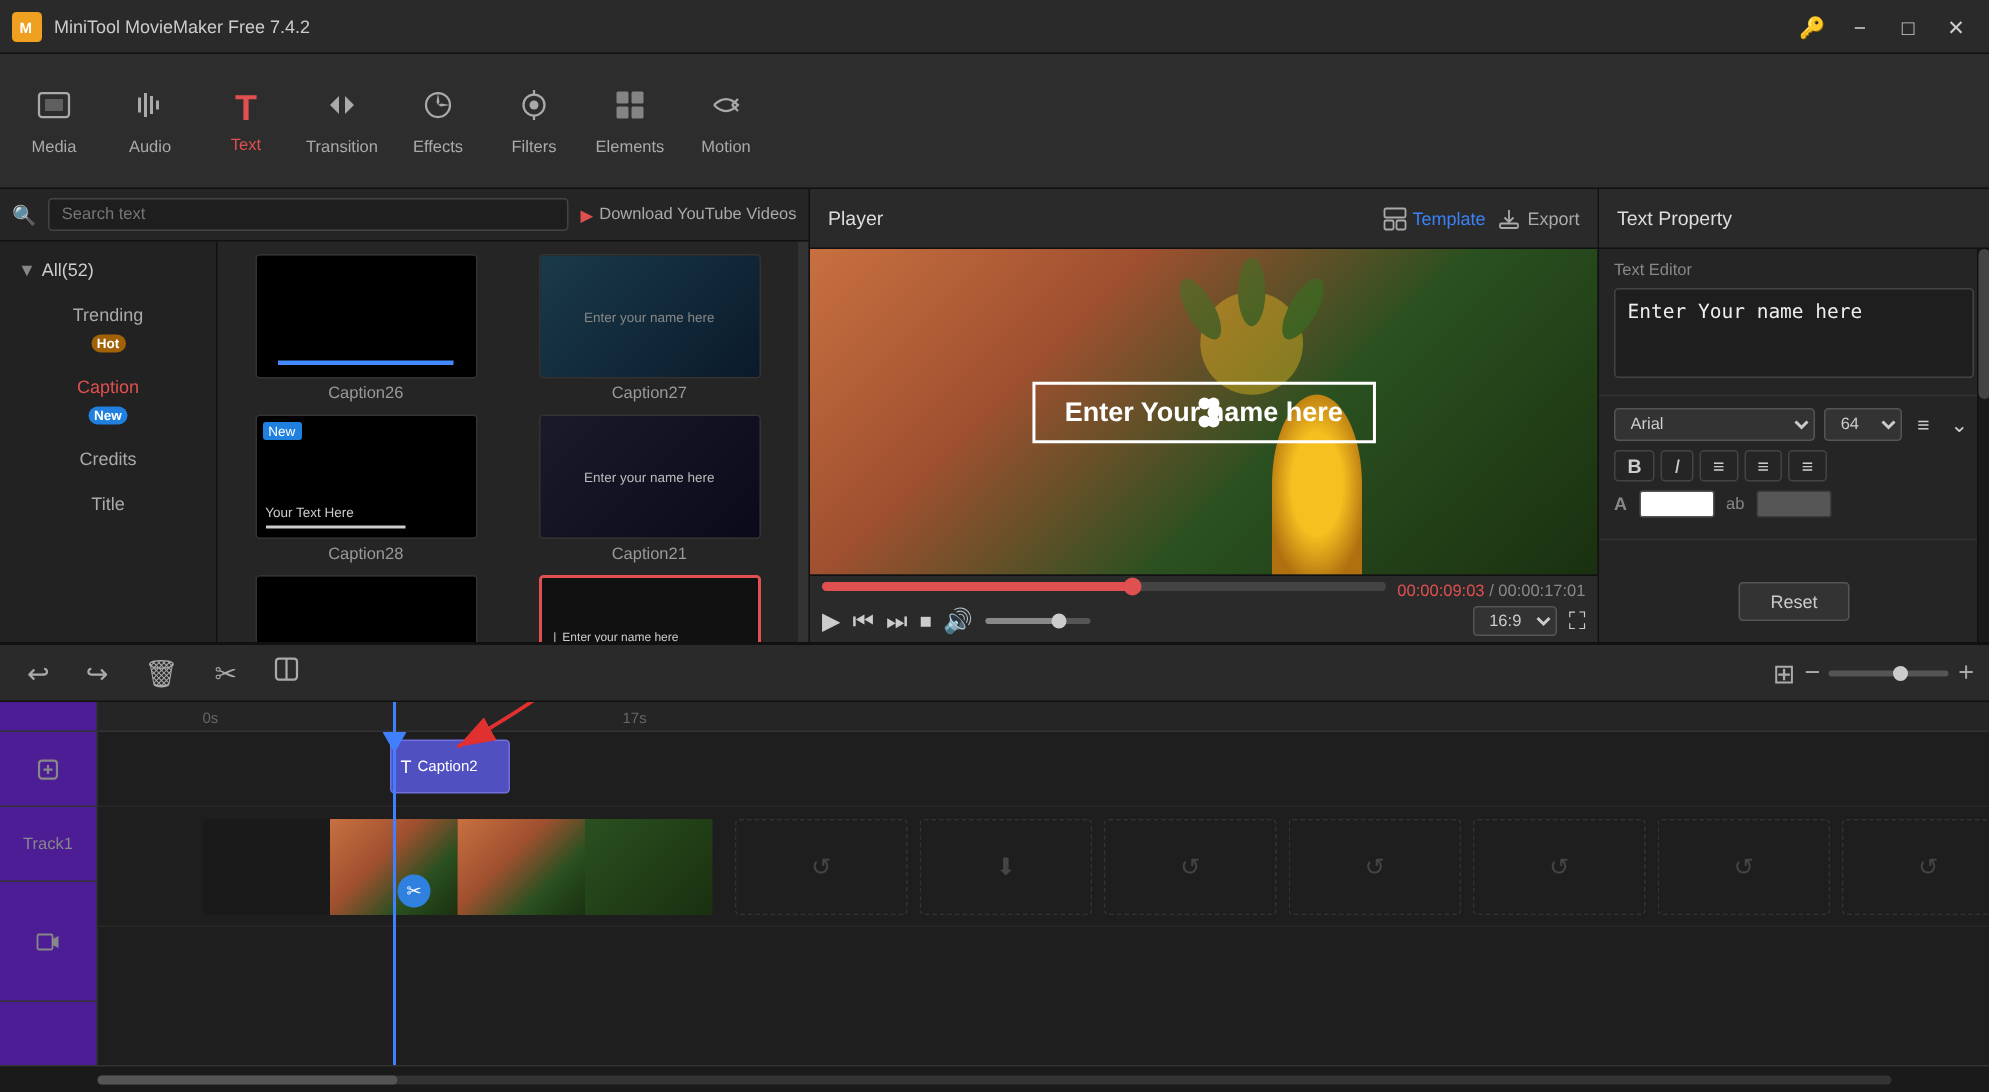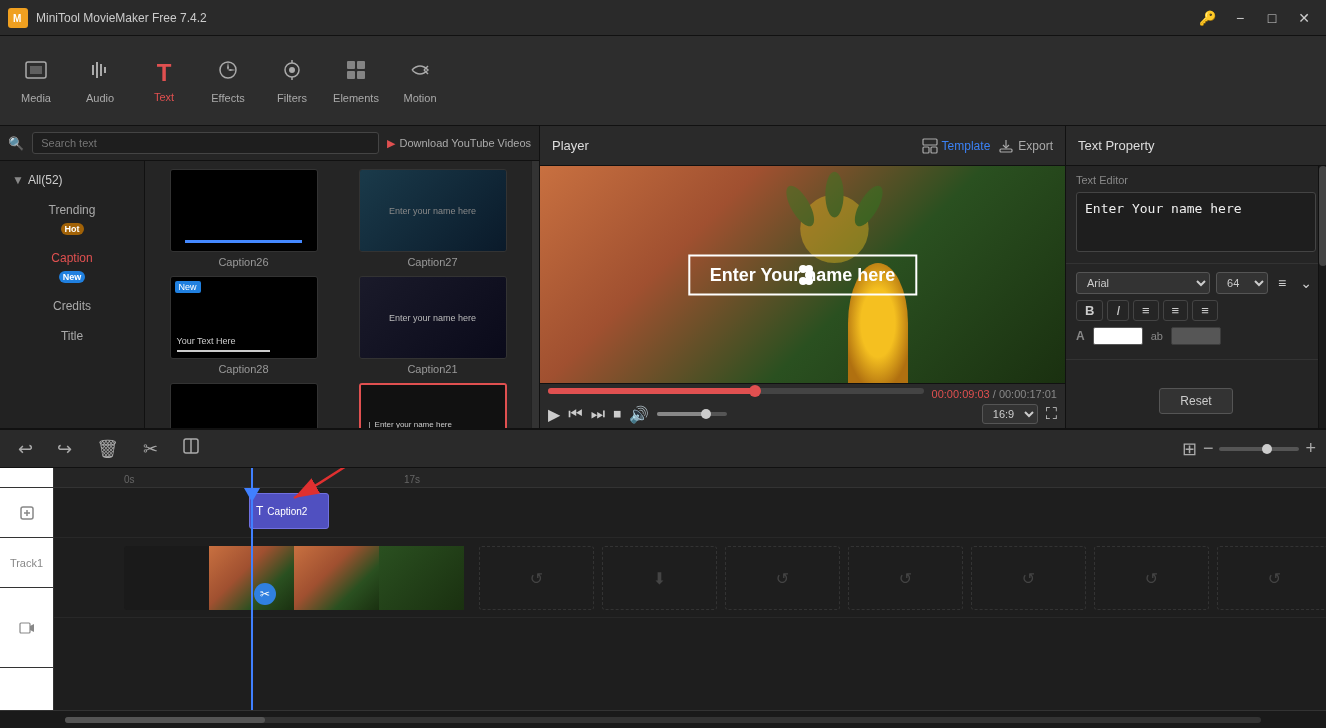--- a/index.html
+++ b/index.html
@@ -421,22 +421,22 @@
       border-radius: 50%;
     }
 
     #timeline {
       flex: 1;
       background: #1e1e1e;
       display: flex;
       overflow: hidden;
     }
     #track-labels {
-      width: 54px;
-      background: #ffffff;
+      width: 65px;
+      background: #4c1d95;
       border-right: 1px solid #333;
       display: flex;
       flex-direction: column;
     }
     .track-label {
       height: 50px;
       display: flex;
       align-items: center;
       justify-content: center;
       color: #888;
@@ -661,20 +661,29 @@
           <path d="M5 7 L5 17" stroke="#aaa" stroke-width="2"></path>
           <path d="M13 6 L13 18" stroke="#aaa" stroke-width="2"></path>
           <path d="M17 9 L17 15" stroke="#aaa" stroke-width="2"></path>
         </svg>
     </span>
     <span class="label">Audio</span>
   </div>
   <div class="tool-item active">
     <span class="icon" style="color:#e05050;font-size:24px;font-weight:bold;">T</span>
     <span class="label" style="color:#e05050;">Text</span>
+  </div>
+  <div class="tool-item">
+    <span class="icon">
+      <svg width="24" height="24" viewBox="0 0 24 24">
+          <path d="M4 12 L10 6 L10 18 Z" fill="#aaa"></path>
+          <path d="M20 12 L14 6 L14 18 Z" fill="#aaa"></path>
+        </svg>
+    </span>
+    <span class="label">Transition</span>
   </div>
   <div class="tool-item">
     <span class="icon">
       <svg width="24" height="24" viewBox="0 0 24 24">
           <circle cx="12" cy="12" r="8" fill="none" stroke="#aaa" stroke-width="1.5"></circle>
           <path d="M12 4 L13 10 L12 12 L11 10 Z" fill="#aaa"></path>
           <path d="M20 12 L14 13 L12 12 L14 11 Z" fill="#aaa"></path>
         </svg>
     </span>
     <span class="label">Effects</span>

